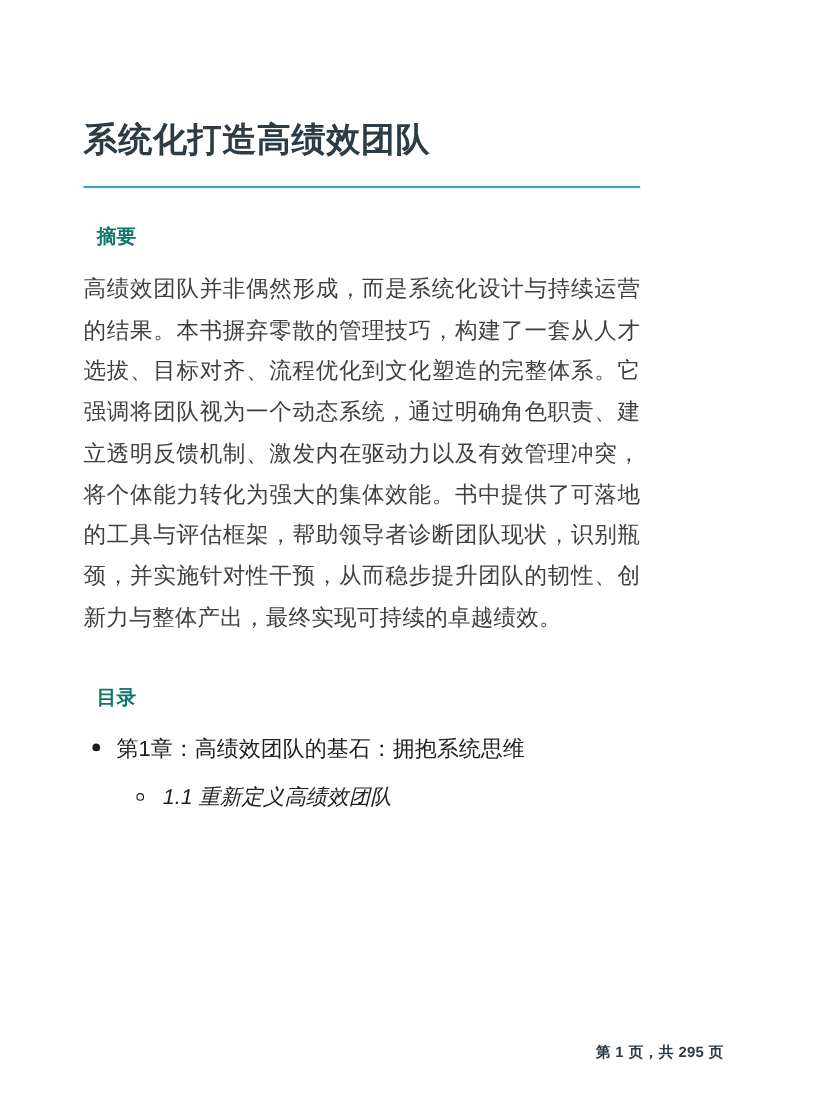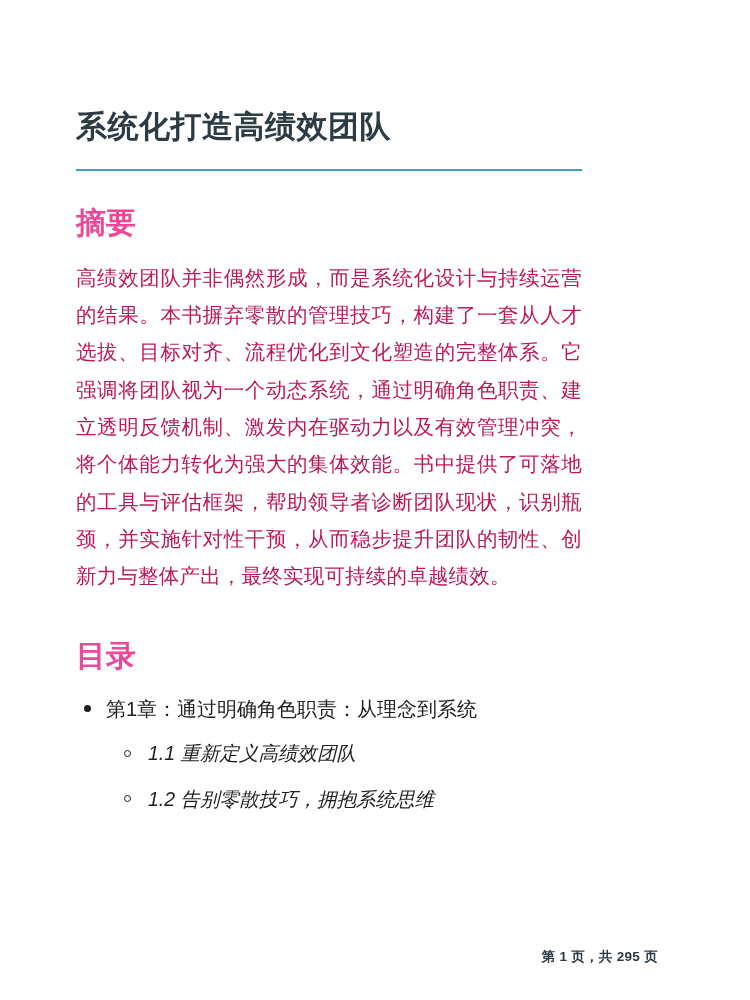--- a/index.html
+++ b/index.html
@@ -30,30 +30,30 @@
     margin: 0 0 22px 0;
     line-height: 1.25;
   }
   .title-rule {
     height: 2px;
     background: #3aa3c4;
     width: 100%;
     margin: 0 0 34px 0;
   }
   .section-heading {
-    font-size: 30px;
+    font-size: 18px;
     font-weight: bold;
-    color: #ec4899;
-    margin: 0 0 18px 0;
+    color: #0f766e;
+    margin: 0 0 18px 12px;
     line-height: 1.2;
   }
   .abstract-body {
     font-size: 20.5px;
     line-height: 1.82;
-    color: #be185d;
+    color: #404040;
     text-align: justify;
     text-justify: inter-character;
     margin: 0 0 44px 0;
     letter-spacing: 0.2px;
   }
   .toc {
     margin: 0;
     padding: 0;
     list-style: none;
   }
@@ -120,28 +120,24 @@
   <div class="title-rule"></div>
 
   <h2 class="section-heading">摘要</h2>
   <p class="abstract-body">高绩效团队并非偶然形成，而是系统化设计与持续运营的结果。本书摒弃零散的管理技巧，构建了一套从人才选拔、目标对齐、流程优化到文化塑造的完整体系。它强调将团队视为一个动态系统，通过明确角色职责、建立透明反馈机制、激发内在驱动力以及有效管理冲突，将个体能力转化为强大的集体效能。书中提供了可落地的工具与评估框架，帮助领导者诊断团队现状，识别瓶颈，并实施针对性干预，从而稳步提升团队的韧性、创新力与整体产出，最终实现可持续的卓越绩效。</p>
 
   <h2 class="section-heading">目录</h2>
 
   <ul class="toc">
     <li class="toc-l1">
       <span class="bullet"></span>
-      <span>第1章：通过明确角色职责：从理念到系统</span>
+      <span>第1章：高绩效团队的基石：拥抱系统思维</span>
       <ul class="toc-l2-list">
         <li class="toc-l2">
           <span class="bullet-hollow"></span>
           <span>1.1 重新定义高绩效团队</span>
-        </li>
-        <li class="toc-l2">
-          <span class="bullet-hollow"></span>
-          <span>1.2 告别零散技巧，拥抱系统思维</span>
         </li>
       </ul>
     </li>
   </ul>
 
   <div class="footer">第 1 页，共 295 页</div>
 </div>
 
 </body></html>

